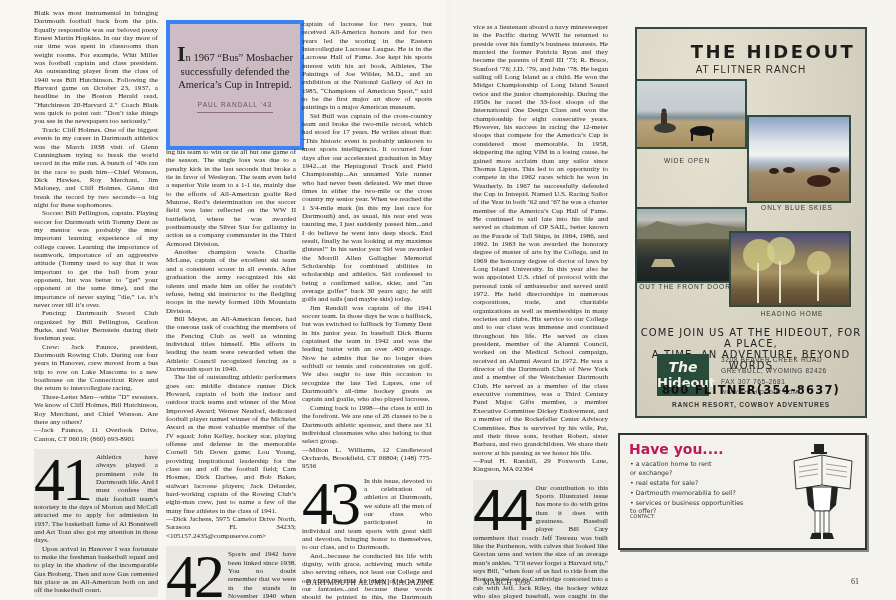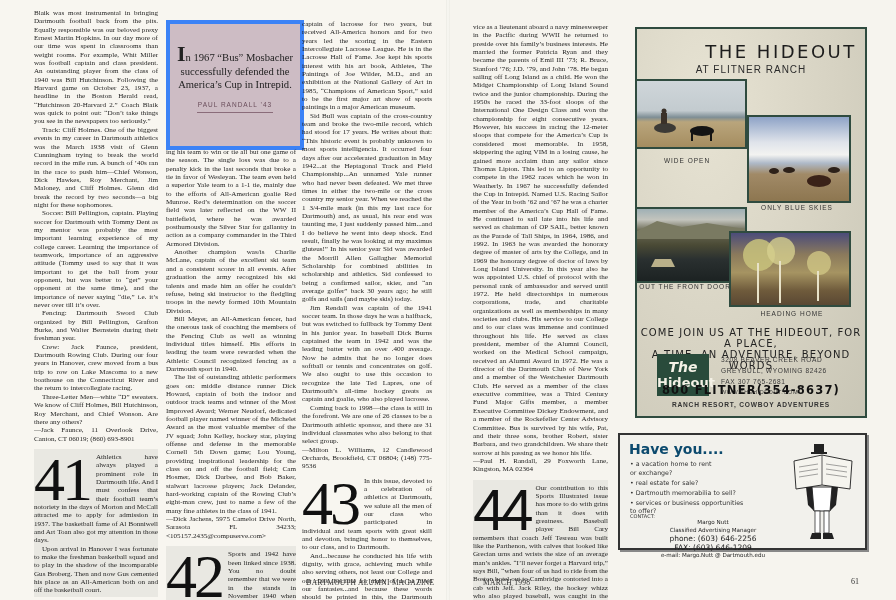--- a/index.html
+++ b/index.html
@@ -18,34 +18,34 @@
   .pq-dropcap{font-size:22px;line-height:15px;font-weight:bold;}
   .pq-author{font-family:"Liberation Sans","DejaVu Sans",sans-serif;font-size:6.5px;letter-spacing:1px;color:#6a4d5b;margin-top:9px;}
   .pq-rule{width:76px;height:1px;background:#8a6c7a;margin:4px auto 0;}
   .bignum{float:left;font-size:62px;line-height:48px;margin:2px 6px 0 0;font-family:"Liberation Serif",serif;letter-spacing:-3px;color:#111;}
   .bignum.sans{font-family:"Liberation Sans","DejaVu Sans",sans-serif;font-weight:normal;letter-spacing:-4px;font-size:58px;}
   .folio{position:absolute;font-size:8px;color:#333;}
   .running{position:absolute;font-size:7.5px;letter-spacing:0.3px;color:#333;}
   
   .ad-hideout{position:absolute;left:635px;top:27px;width:228px;height:387px;border:2px solid #2f4b3f;background:
      radial-gradient(ellipse at 30% 20%,#e7e3d3 0%,#d6d2c2 60%,#c9c6b6 100%);overflow:hidden;}
-  .ad-title{position:absolute;left:12px;top:12px;width:100%;text-align:center;font-family:"DejaVu Sans","Liberation Sans",sans-serif;font-weight:normal;font-size:18px;letter-spacing:2.5px;color:#1d1d1d;padding-left:18px;}
+  .ad-title{position:absolute;left:4px;top:12px;width:100%;text-align:center;font-family:"DejaVu Sans","Liberation Sans",sans-serif;font-weight:bold;font-size:18px;letter-spacing:2.5px;color:#1d1d1d;padding-left:18px;}
   .ad-subtitle{position:absolute;left:0;top:35px;width:100%;text-align:center;font-family:"Liberation Sans",sans-serif;font-size:10px;letter-spacing:1px;color:#2b2b2b;}
   .photo{position:absolute;border:2px solid #2f4b3f;overflow:hidden;}
   .cap{position:absolute;font-family:"Liberation Sans",sans-serif;font-size:6.5px;letter-spacing:1px;color:#333;text-align:center;}
   .ad-tag{position:absolute;left:0;top:268px;width:100%;text-align:center;font-family:"DejaVu Sans",sans-serif;font-weight:normal;font-size:10px;letter-spacing:1.1px;line-height:11px;color:#222;}
   .logo{position:absolute;left:22px;top:298px;width:52px;height:42px;background:#294b3b;color:#f4f1e6;font-family:"DejaVu Sans",sans-serif;font-weight:bold;text-align:center;}
   .logo .l1{font-size:14px;line-height:16px;margin-top:5px;font-style:italic;}
   .logo .l2{font-size:13px;line-height:15px;}
   .addr{position:absolute;left:84px;top:300px;font-family:"Liberation Sans",sans-serif;font-size:6.6px;letter-spacing:0.6px;color:#3a3a3a;line-height:11px;}
   .phone{position:absolute;left:0;top:345px;width:100%;text-align:center;font-family:"DejaVu Sans",sans-serif;font-weight:bold;font-size:11.5px;letter-spacing:1.2px;color:#111;}
   .phone-sub{position:absolute;left:0;top:365px;width:100%;text-align:center;font-family:"Liberation Sans",sans-serif;font-weight:bold;font-size:6.6px;letter-spacing:0.8px;color:#333;}
   
   .ad-classified{position:absolute;left:618px;top:433px;width:245px;height:113px;border:2px solid #333;box-shadow:2px 2px 0 #888;background:#f2f1ec;font-family:"DejaVu Sans",sans-serif;}
-  .hy-title{position:absolute;left:9px;top:6px;font-size:14px;font-weight:bold;color:#0c4a6e;}
+  .hy-title{position:absolute;left:9px;top:6px;font-size:14px;font-weight:bold;color:#be185d;}
   .hy-list{position:absolute;left:10px;top:25px;margin:0;padding:0;list-style:none;font-size:6.3px;line-height:8.5px;color:#333;}
   .hy-list li{margin-bottom:1.5px;}
   .hy-contact-label{position:absolute;left:10px;top:76px;font-size:5px;color:#333;}
   .hy-contact{position:absolute;left:38px;top:78px;width:110px;text-align:center;font-size:5.6px;line-height:7.5px;color:#222;}
   .hy-contact .big{font-size:7.5px;line-height:9px;}
   .cartoon{position:absolute;left:170px;top:6px;width:66px;height:100px;}
 </style>
 </head>
 <body>
 
@@ -187,27 +187,20 @@
   <div class="hy-title">Have you....</div>
   <ul class="hy-list">
     <li style="white-space:pre-line;">• a vacation home to rent
    or exchange?</li>
     <li>• real estate for sale?</li>
     <li>• Dartmouth memorabilia to sell?</li>
     <li style="white-space:pre-line;">• services or business opportunities
    to offer?</li>
   </ul>
   <div class="hy-contact-label" style="top:78px;">CONTACT:</div>
-  <div class="hy-contact" style="top:84px;">
-    <div>Margo Nutt</div>
-    <div>Classified Advertising Manager</div>
-    <div class="big">phone: (603) 646-2256</div>
-    <div class="big">FAX: (603) 646-1209</div>
-    <div>e-mail: Margo.Nutt @ Dartmouth.edu</div>
-  </div>
   <svg class="cartoon" viewBox="0 0 66 100">
     <rect x="24" y="3" width="10" height="9" fill="#222"></rect>
     <rect x="21" y="11" width="16" height="2" fill="#222"></rect>
     <polygon points="4,20 32,14 62,20 60,48 32,44 6,48" fill="#f5f4ee" stroke="#333" stroke-width="1"></polygon>
     <line x1="32" y1="14" x2="32" y2="44" stroke="#333" stroke-width="0.8"></line>
     <line x1="9" y1="26" x2="28" y2="23" stroke="#666" stroke-width="0.6"></line>
     <line x1="9" y1="31" x2="28" y2="28" stroke="#666" stroke-width="0.6"></line>
     <line x1="9" y1="36" x2="28" y2="33" stroke="#666" stroke-width="0.6"></line>
     <line x1="36" y1="23" x2="57" y2="26" stroke="#666" stroke-width="0.6"></line>
     <line x1="36" y1="28" x2="57" y2="31" stroke="#666" stroke-width="0.6"></line>

